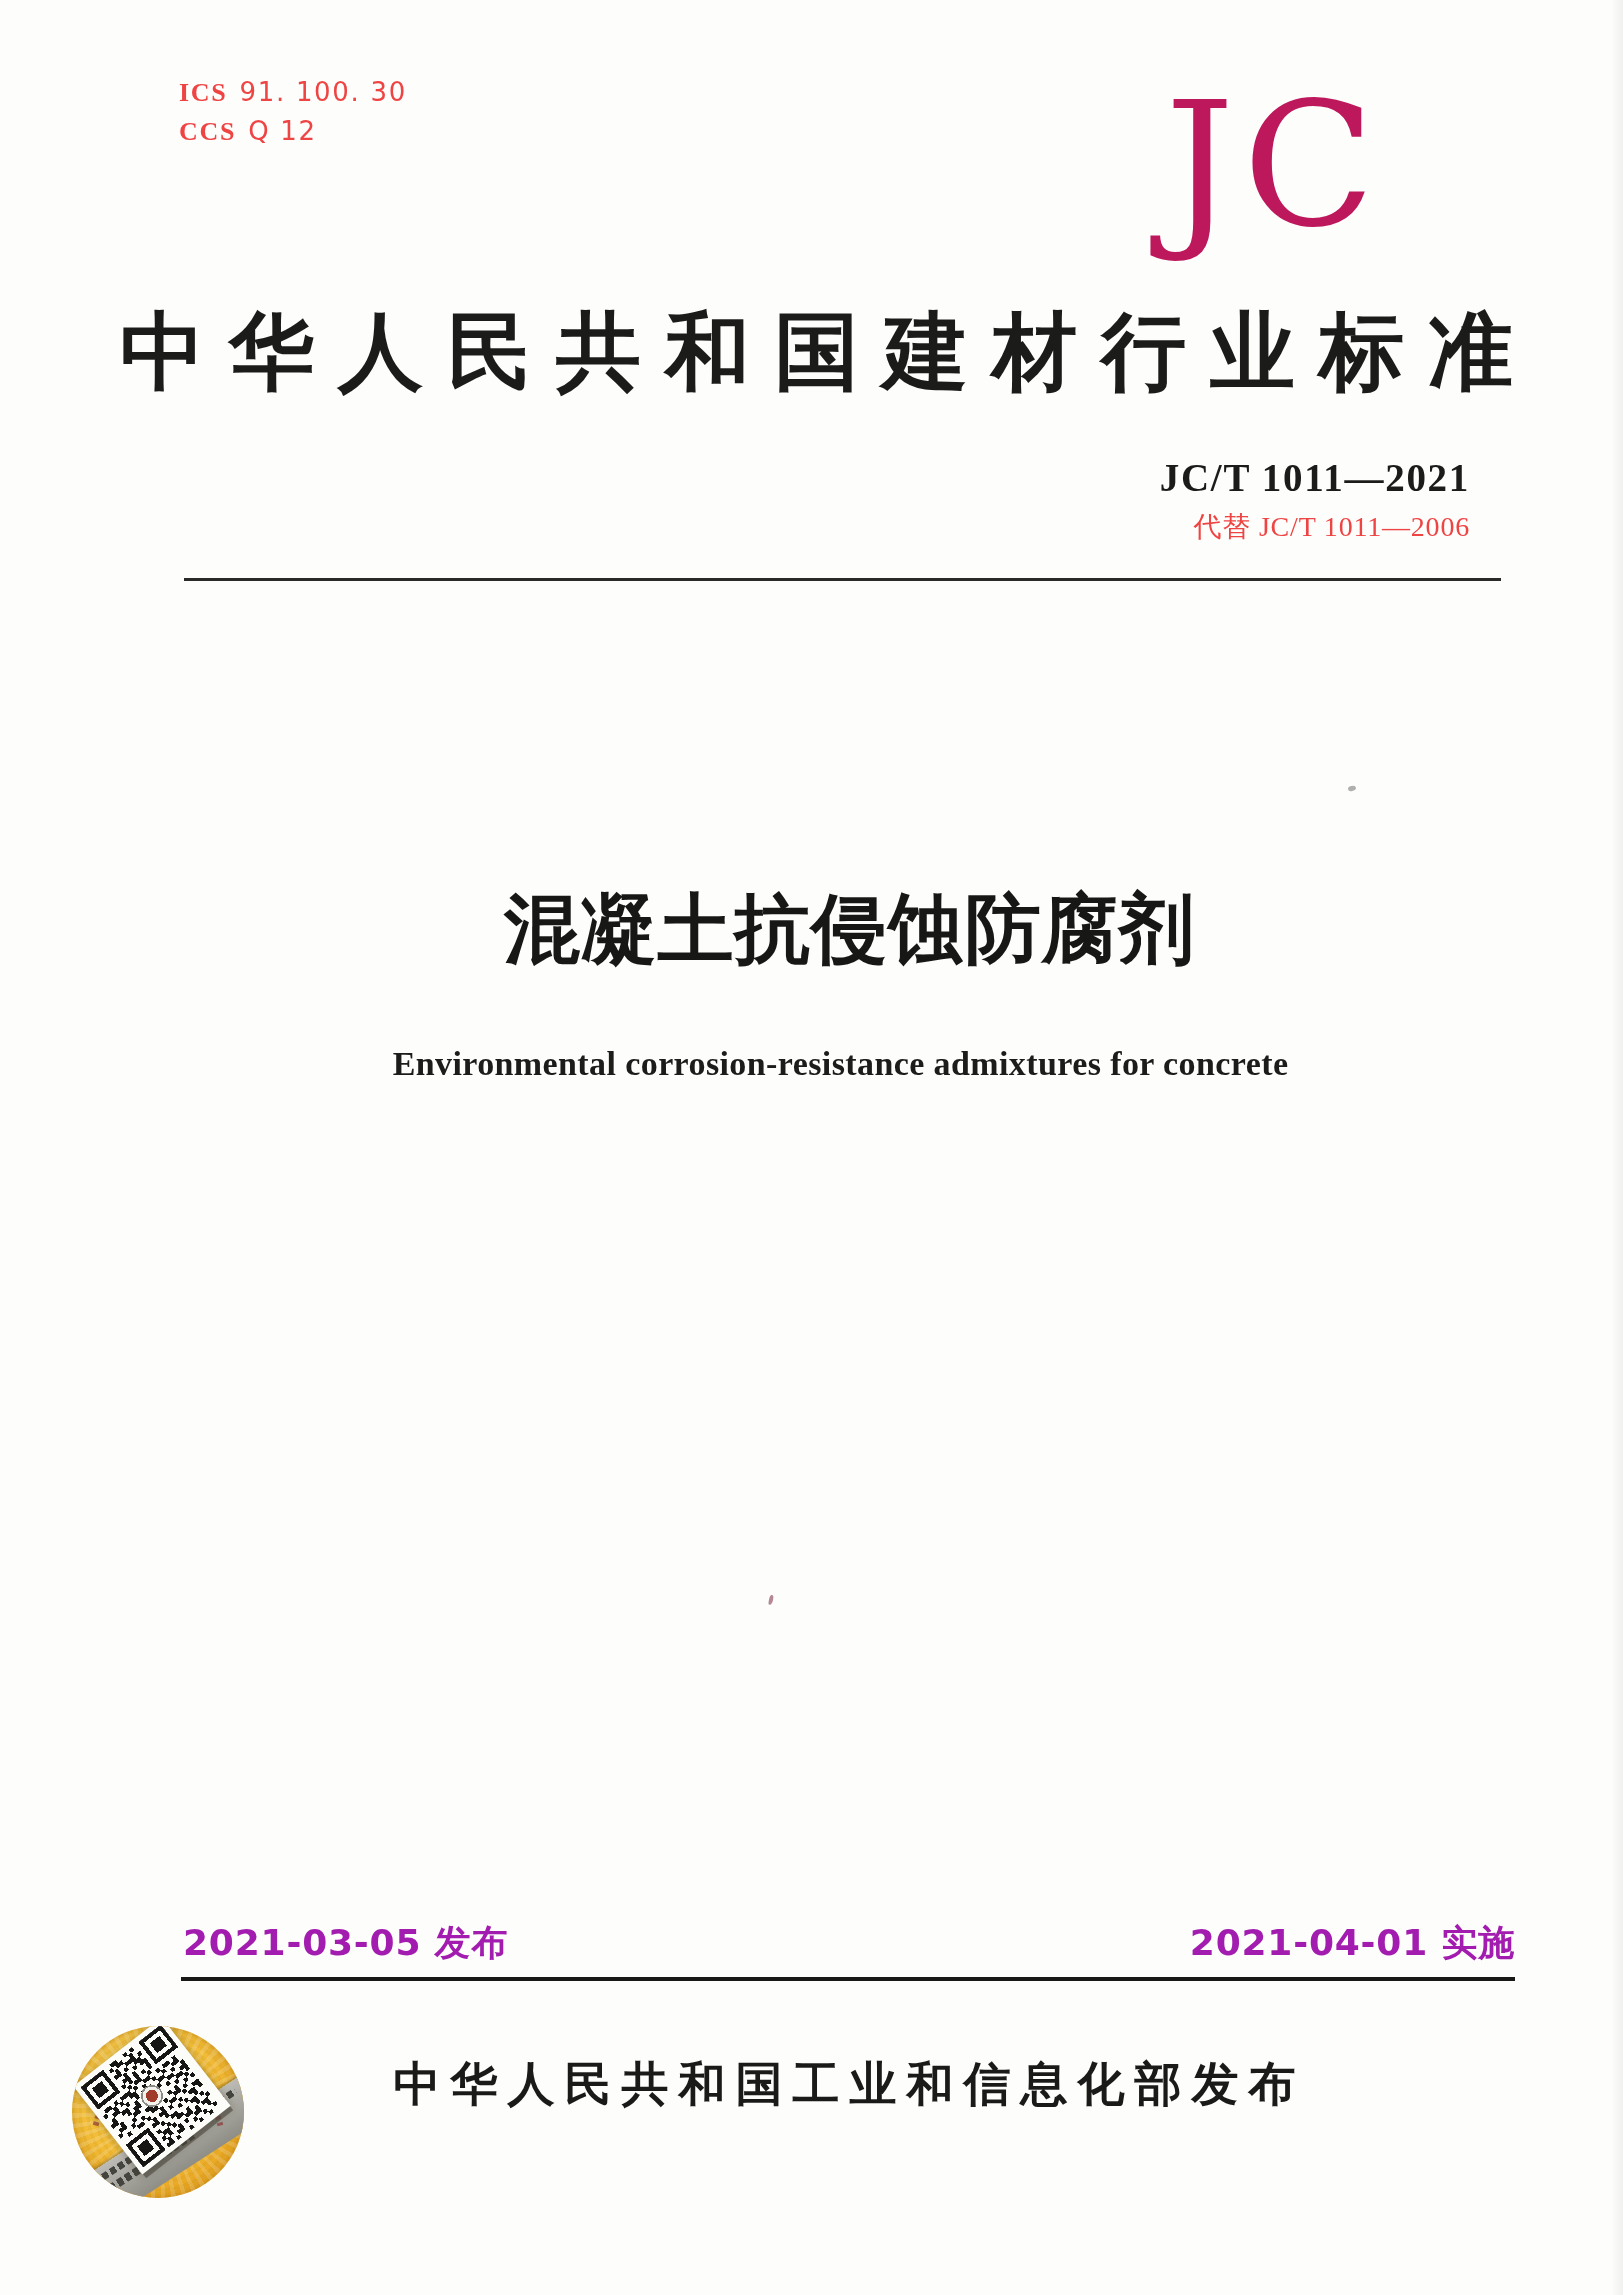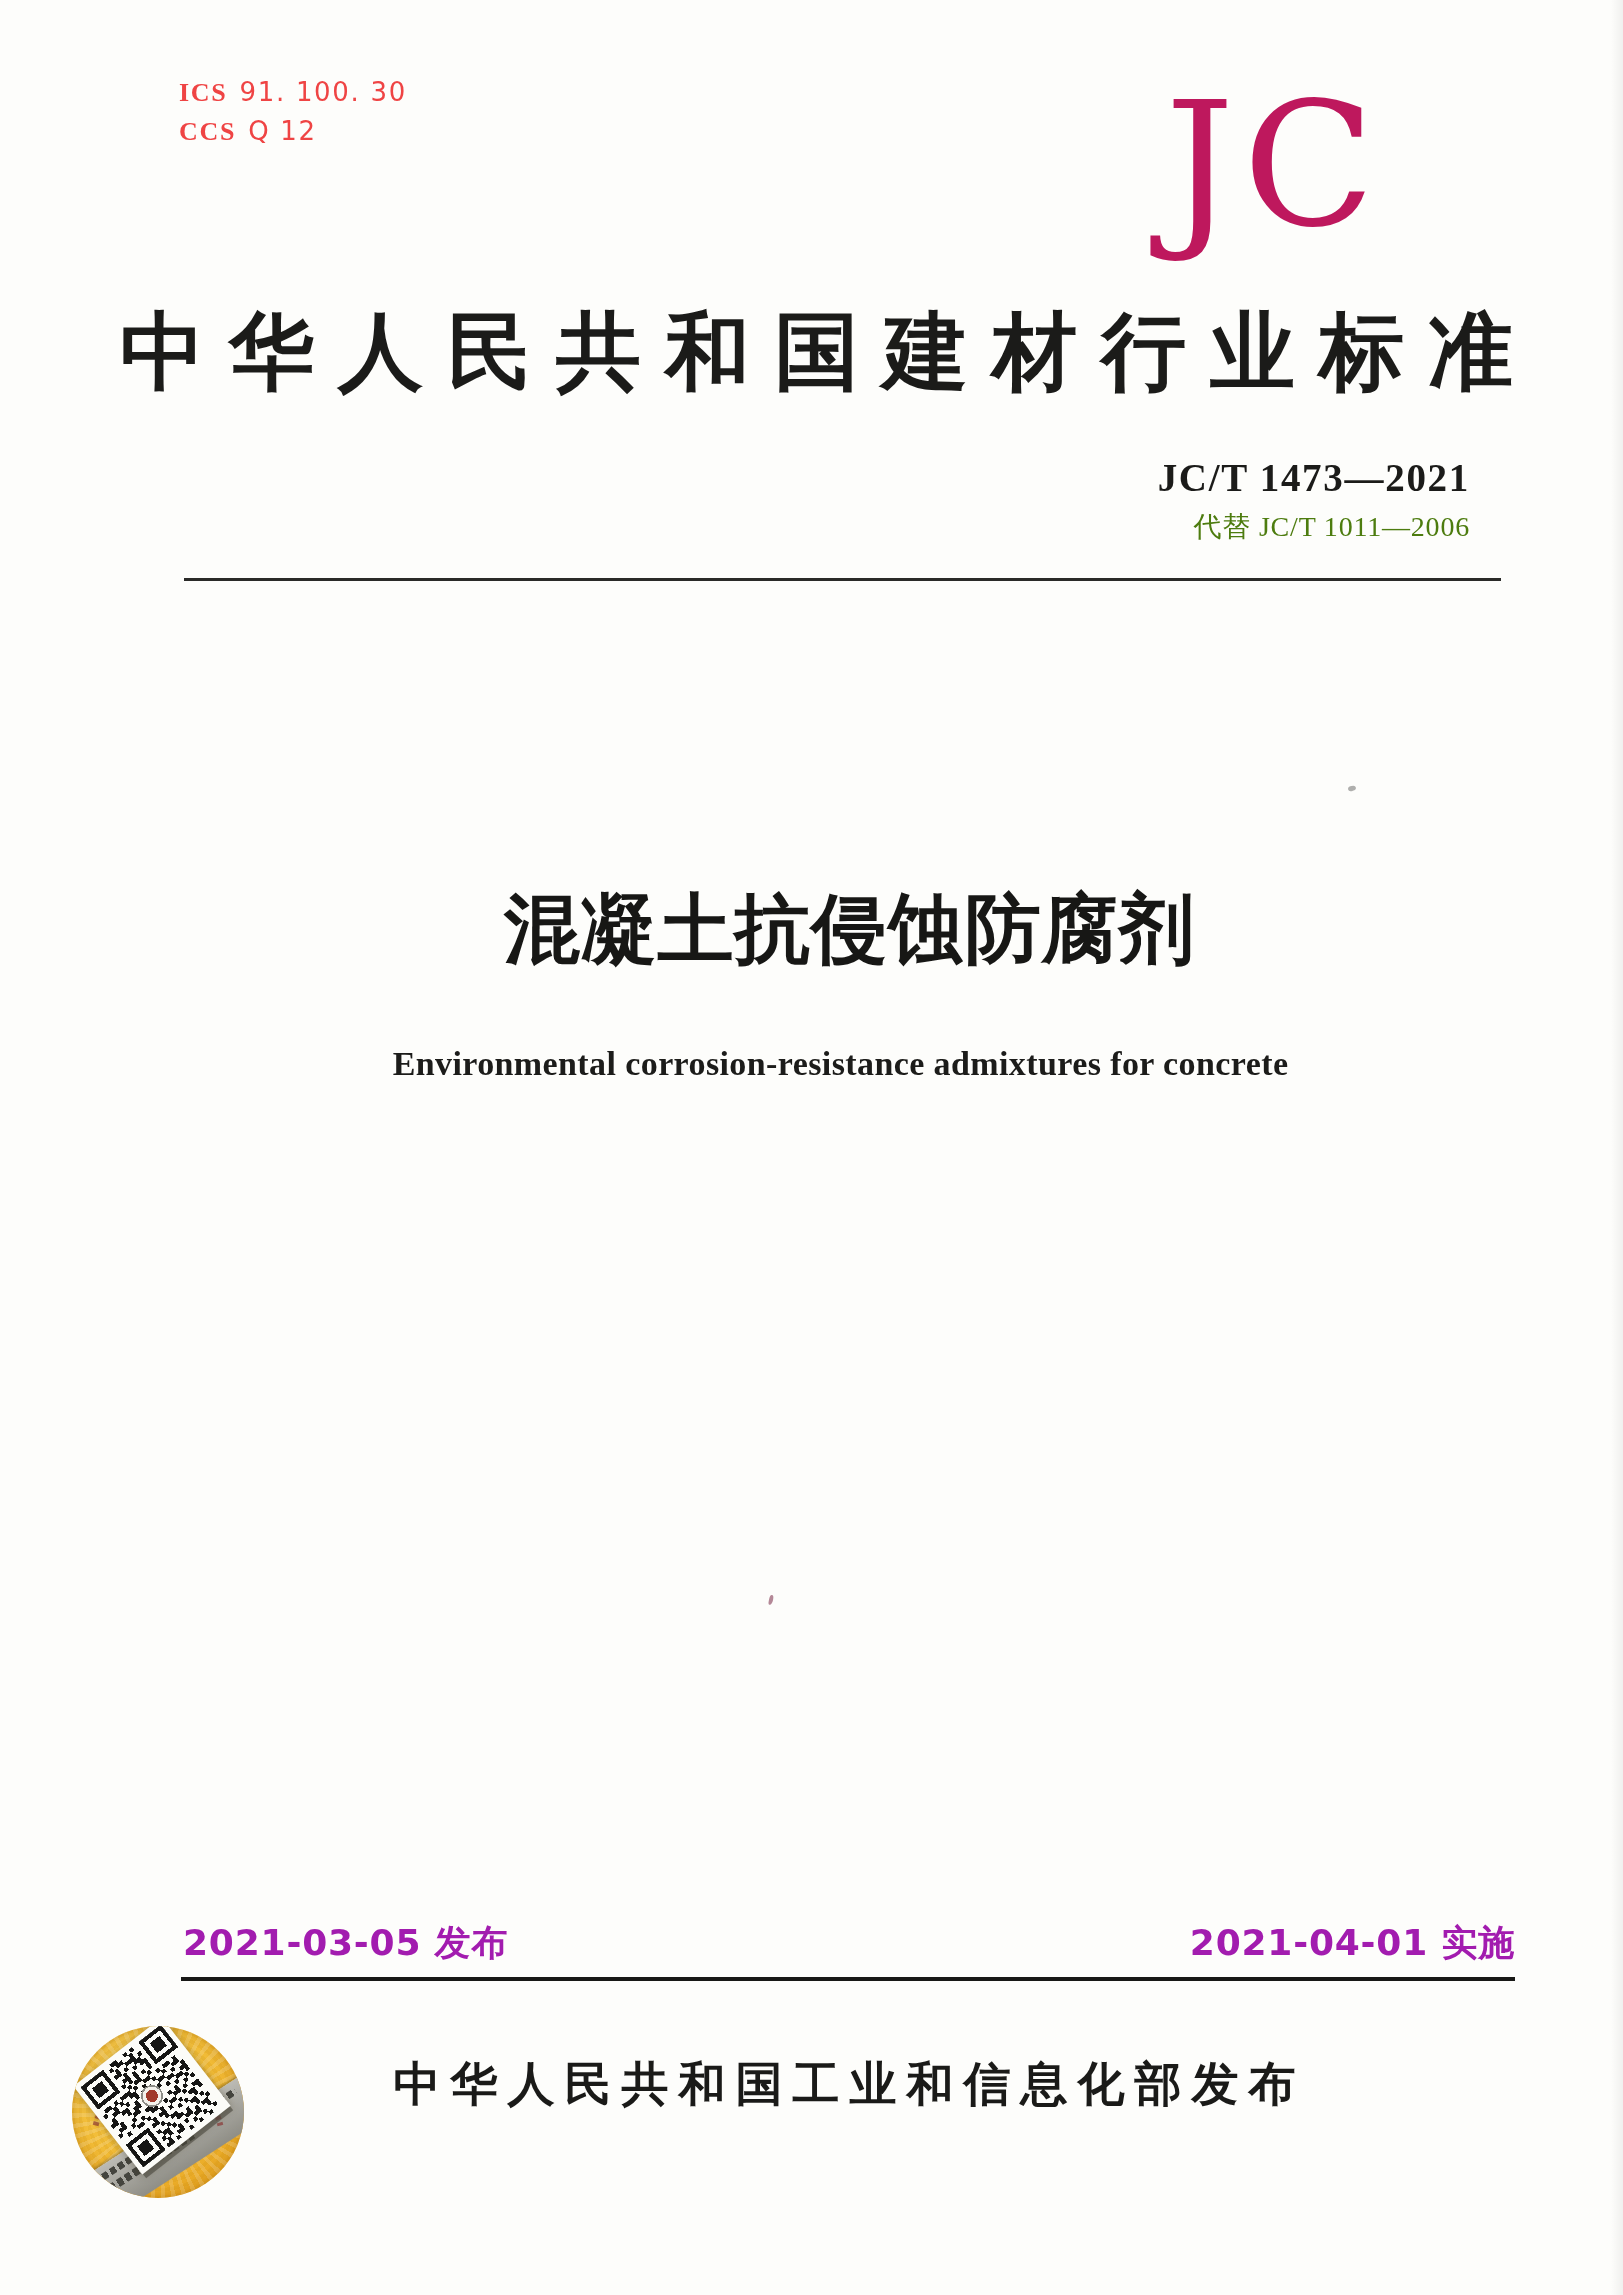--- a/index.html
+++ b/index.html
@@ -23,21 +23,21 @@
   .jc-logo{position:absolute;left:1165px;top:79px;font-family:"DejaVu Serif","Liberation Serif",serif;
     font-weight:normal;font-size:173px;line-height:1;letter-spacing:8.5px;color:#be185d;}
 
   
   .org-title{position:absolute;left:17px;top:306px;width:1623px;text-align:center;
     font-weight:bold;font-size:85px;line-height:1.1;letter-spacing:24px;color:#1b1b19;}
 
   
   .stdno{position:absolute;right:153px;top:457px;text-align:right;color:#1b1b19;}
   .stdno .no{font-weight:bold;font-size:39px;line-height:1.1;letter-spacing:1.7px;}
-  .stdno .rep{font-size:28px;line-height:1.1;margin-top:12px;letter-spacing:0.8px;color:#4d7c0f;}
+  .stdno .rep{font-size:28px;line-height:1.1;margin-top:12px;letter-spacing:0.8px;color:#ef4444;}
 
   .rule-top{position:absolute;left:184px;top:578px;width:1317px;height:2.5px;background:#2a2a28;}
 
   
   .title-zh{position:absolute;left:38px;top:886px;width:1623px;text-align:center;
     font-weight:bold;font-size:76px;line-height:1.15;letter-spacing:0.8px;color:#171715;}
   .title-en{position:absolute;left:29px;top:1045px;width:1623px;text-align:center;
     font-family:"Liberation Serif",serif;font-weight:bold;font-size:34px;color:#1c1c1a;letter-spacing:0.4px;}
 
   
@@ -93,21 +93,21 @@
     <div>
       <span class="lbl">CCS</span><span class="val">Q 12</span>
     </div>
   </div>
 
   <div class="jc-logo">JC</div>
 
   <div class="org-title">中华人民共和国建材行业标准</div>
 
   <div class="stdno">
-    <div class="no">JC/T 1473—2021</div>
+    <div class="no">JC/T 1011—2021</div>
     <div class="rep">代替 JC/T 1011—2006</div>
   </div>
 
   <div class="rule-top"></div>
 
   <div class="title-zh">混凝土抗侵蚀防腐剂</div>
   <div class="title-en">Environmental corrosion-resistance admixtures for concrete</div>
 
   <div class="speck-a"></div>
   <div class="speck-b"></div>

